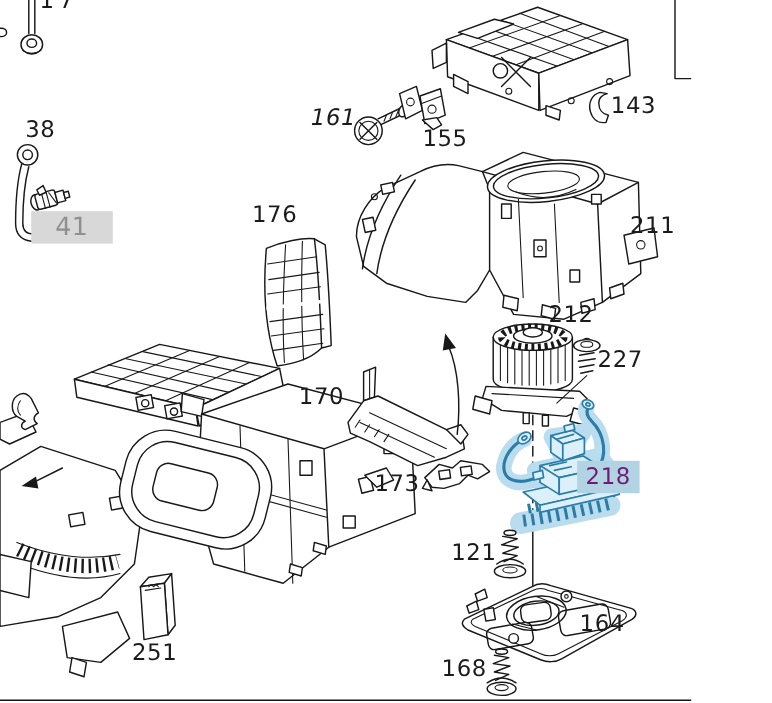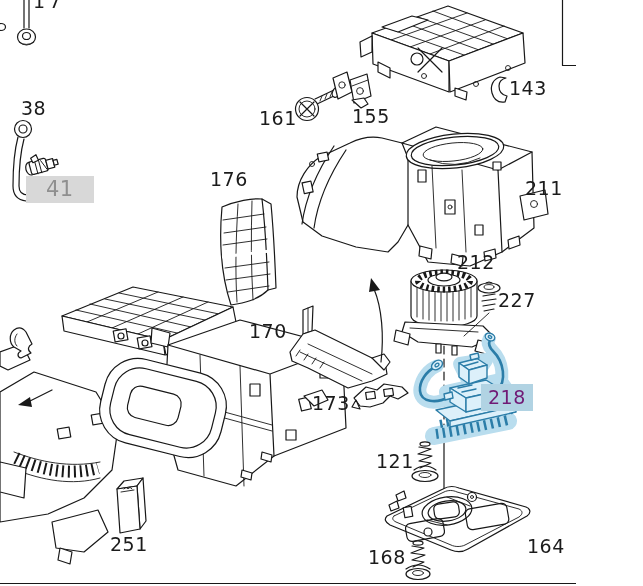--- a/index.html
+++ b/index.html
@@ -333,28 +333,28 @@
     <ellipse class="lnf" cx="418" cy="574" rx="12" ry="5.5"></ellipse>
     <ellipse class="ln thin" cx="418" cy="573" rx="5.5" ry="2.5"></ellipse>
   </g>
 
   <path class="ln" d="M0,583.5 H643" stroke-width="1.8"></path>
 </svg>
 
   <div class="callout" style="left:33px;top:-8px;letter-spacing:4px;">17</div>
   <div class="callout" style="left:21px;top:99px;">38</div>
   <div class="callout hl-gray" style="left:26px;top:176px;">41</div>
-  <div class="callout" style="left:259px;top:109px;">161</div>
+  <div class="callout" style="left:259px;top:89px;font-style:italic;">161</div>
   <div class="callout" style="left:352px;top:107px;">155</div>
   <div class="callout" style="left:509px;top:79px;">143</div>
   <div class="callout" style="left:210px;top:170px;">176</div>
   <div class="callout" style="left:525px;top:179px;">211</div>
   <div class="callout" style="left:457px;top:253px;">212</div>
   <div class="callout" style="left:498px;top:291px;">227</div>
   <div class="callout" style="left:249px;top:322px;">170</div>
   <div class="callout" style="left:312px;top:394px;">173</div>
   <div class="callout hl-blue" style="left:481px;top:384px;">218</div>
   <div class="callout" style="left:376px;top:452px;">121</div>
   <div class="callout" style="left:110px;top:535px;">251</div>
-  <div class="callout" style="left:483px;top:537px;margin-left:44px;">164</div>
+  <div class="callout" style="left:483px;top:511px;">164</div>
   <div class="callout" style="left:368px;top:548px;">168</div>
 
 </div>
 
 </body></html>

